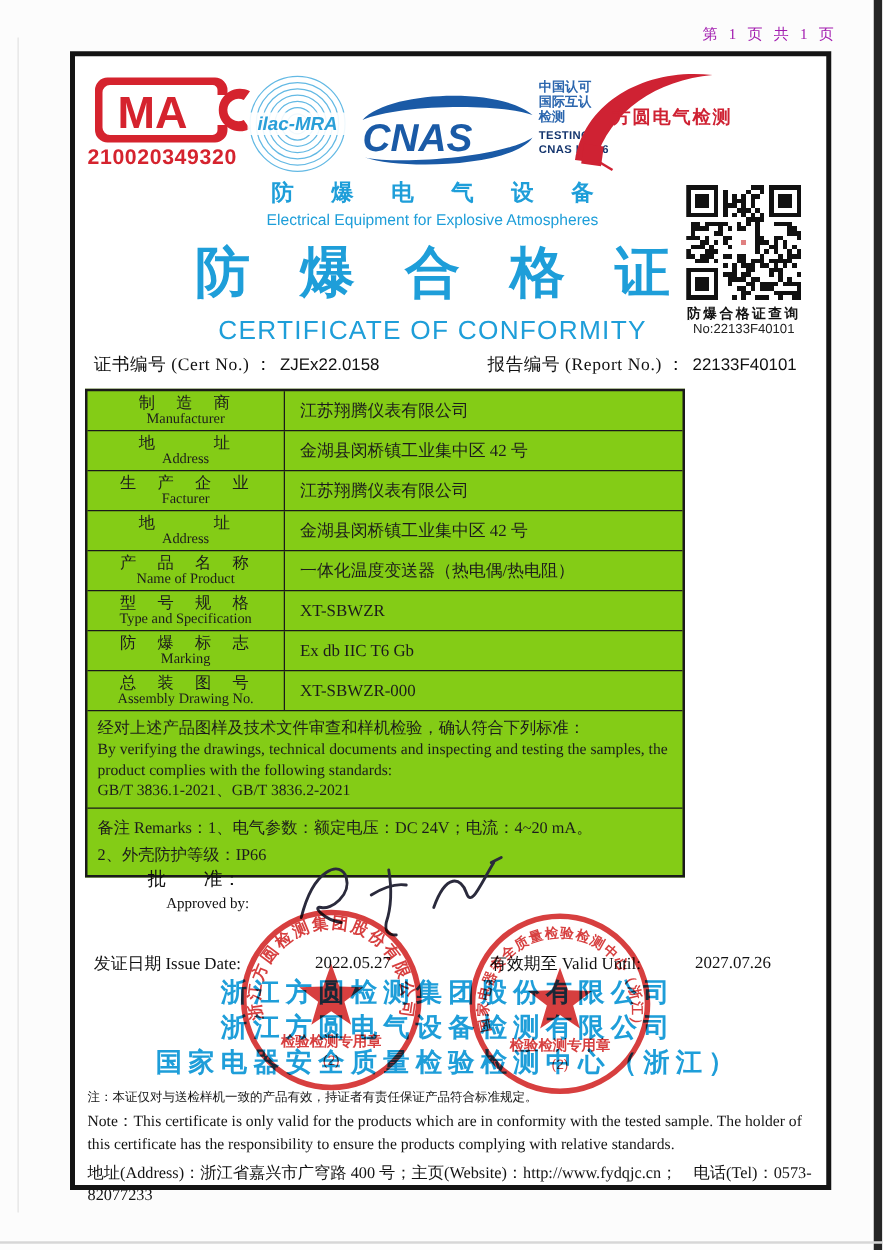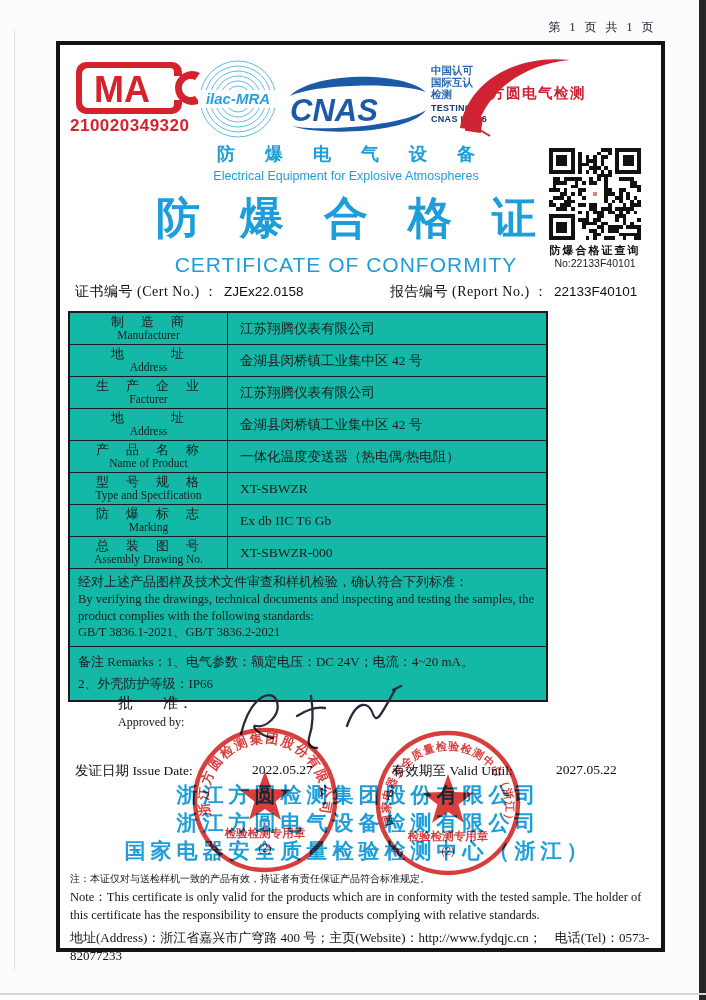--- a/index.html
+++ b/index.html
@@ -5,55 +5,55 @@
   html,body{margin:0;padding:0;background:#ffffff;}
   .page{position:relative;width:706px;height:1000px;background:#fcfcfc;overflow:hidden;
         font-family:"Liberation Serif",serif;color:#1c1c1c;}
   .abs{position:absolute;}
   
   .edge-right{left:699px;top:0;width:7px;height:1000px;background:#262626;}
   .edge-left{left:14px;top:30px;width:1px;height:940px;background:#e2e2e2;}
   .edge-bottom{left:0;top:993px;width:706px;height:2px;background:#d6d6d6;}
   
   .frame{left:56px;top:41px;width:609px;height:911px;border:4px solid #141414;box-sizing:border-box;background:#ffffff;}
-  .pageno{left:535px;top:19px;width:135px;text-align:center;font-size:12px;color:#0f172a;letter-spacing:3px;font-family:"Liberation Serif",serif;}
+  .pageno{left:535px;top:19px;width:135px;text-align:right;font-size:12px;color:#a21caf;letter-spacing:3px;font-family:"Liberation Serif",serif;}
   
   .cma-num{left:70px;top:116px;width:150px;font-family:"Liberation Sans",sans-serif;font-weight:bold;font-size:17px;color:#d5232e;letter-spacing:.5px;}
   .cnas-side{left:431px;top:64px;font-family:"Liberation Sans",sans-serif;font-weight:bold;font-size:10.5px;line-height:12px;color:#2b66ae;}
   .cnas-test{margin-top:3px;font-size:9px;line-height:11px;color:#16366e;letter-spacing:.3px;}
   
   .hdr{left:66px;top:142px;width:560px;text-align:center;color:#1e9ed9;font-family:"Liberation Sans",sans-serif;}
   .hdr .sub-zh{font-size:18px;font-weight:bold;letter-spacing:30px;padding-left:30px;}
   .hdr .sub-en{font-size:12.5px;font-weight:normal;margin-top:3px;}
   .hdr .title-zh{font-size:44px;font-weight:bold;letter-spacing:40px;padding-left:40px;margin-top:6px;}
   .hdr .title-en{font-size:21px;letter-spacing:1px;margin-top:5px;}
   
   .qrbox{left:549px;top:148px;width:92px;height:92px;}
   .qrcap{left:523px;top:243px;width:144px;text-align:center;font-size:11px;font-weight:bold;letter-spacing:2px;color:#111;font-family:"Liberation Sans",sans-serif;}
   .qrnum{left:523px;top:257px;width:144px;text-align:center;font-size:10.5px;color:#222;font-family:"Liberation Sans",sans-serif;}
   
   .certrow{font-size:14px;color:#101010;}
   .certrow .lab{letter-spacing:.5px;}
   .certrow .val{margin-left:6px;font-family:"Liberation Sans",sans-serif;font-size:13.5px;}
   
-  .tbl{left:68px;top:311px;width:480px;border:2px solid #1a1a1a;box-sizing:border-box;background:#14b8a6;}
+  .tbl{left:68px;top:311px;width:480px;border:2px solid #1a1a1a;box-sizing:border-box;background:#84cc16;}
   .trow{display:flex;border-bottom:1.5px solid #1a1a1a;height:31px;}
   .tlabel{width:158px;border-right:1.5px solid #1a1a1a;text-align:center;padding-top:1px;box-sizing:border-box;}
   .tlabel .zh{font-size:13px;letter-spacing:2px;line-height:15px;}
   .tlabel .en{font-size:11.5px;line-height:13px;}
   .tvalue{flex:1;display:flex;align-items:center;padding-left:12px;font-size:13.5px;}
   .tfull{padding:4px 8px 5px 8px;border-bottom:1.5px solid #1a1a1a;}
   .tfull:last-child{border-bottom:none;}
   .st-zh{font-size:13px;line-height:18px;}
   .st-en{font-size:12.5px;line-height:16.5px;}
   .st-std{font-size:12.5px;line-height:17px;}
   .rm-line{font-size:13px;line-height:22px;}
   
   .appr-zh{left:118px;top:694px;font-size:15px;color:#111;}
-  .appr-en{left:118px;top:715px;font-size:12px;color:#111;}
+  .appr-en{left:133px;top:715px;font-size:12px;color:#111;}
   
   .daterow{top:762px;font-size:13.5px;color:#101010;}
   
   .issuers{left:56px;top:781px;width:605px;text-align:center;color:#1e9ed9;
            font-family:"Liberation Sans",sans-serif;font-weight:bold;font-size:21px;letter-spacing:5px;line-height:28px;}
   
   .stamp{mix-blend-mode:multiply;opacity:.93;}
   
   .notes{left:70px;top:869px;width:586px;color:#141414;}
   .notes .n-zh{font-size:10px;line-height:19px;font-family:Liberation Serif, serif;}
@@ -423,21 +423,21 @@
       <path d="M72,40 q16,-10 28,-8"></path>
       <path d="M86,20 q4,24 -2,42 q-2,10 8,10"></path>
       <path d="M122,50 C132,22 144,26 148,38 C152,50 158,34 170,14"></path>
       <path d="M168,14 l8,-4"></path>
     </g>
   </svg>
 
   <div class="abs daterow" style="left:75px">发证日期 Issue Date:</div>
   <div class="abs daterow" style="left:252px">2022.05.27</div>
   <div class="abs daterow" style="left:392px">有效期至 Valid Until:</div>
-  <div class="abs daterow" style="left:556px">2027.05.22</div>
+  <div class="abs daterow" style="left:556px">2027.07.26</div>
 
   <div class="abs issuers">
     <div>浙江方圆检测集团股份有限公司</div>
     <div>浙江方圆电气设备检测有限公司</div>
     <div>国家电器安全质量检验检测中心（浙江）</div>
   </div>
 
   <svg class="abs stamp" style="left:190px;top:725px" width="150" height="150" viewBox="0 0 150 150">
     <circle cx="75" cy="75" r="70" fill="none" stroke="#d43030" stroke-width="4.5"></circle>
     <path id="arcL" d="M 21,93 A 57,57 0 1 1 129,93" fill="none"></path>

